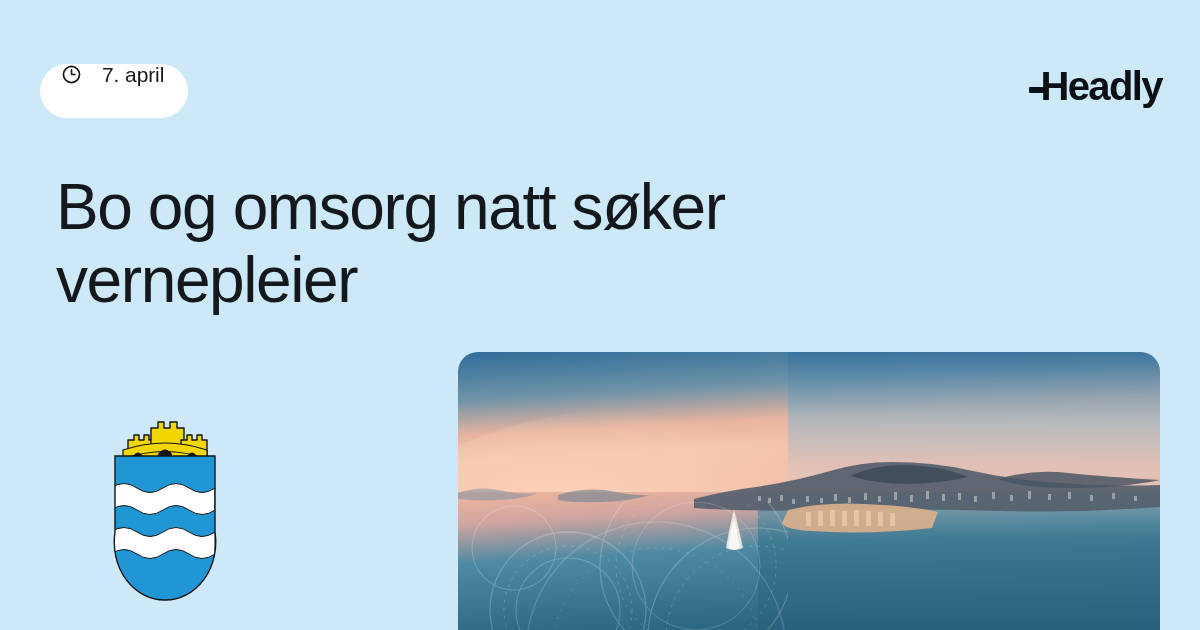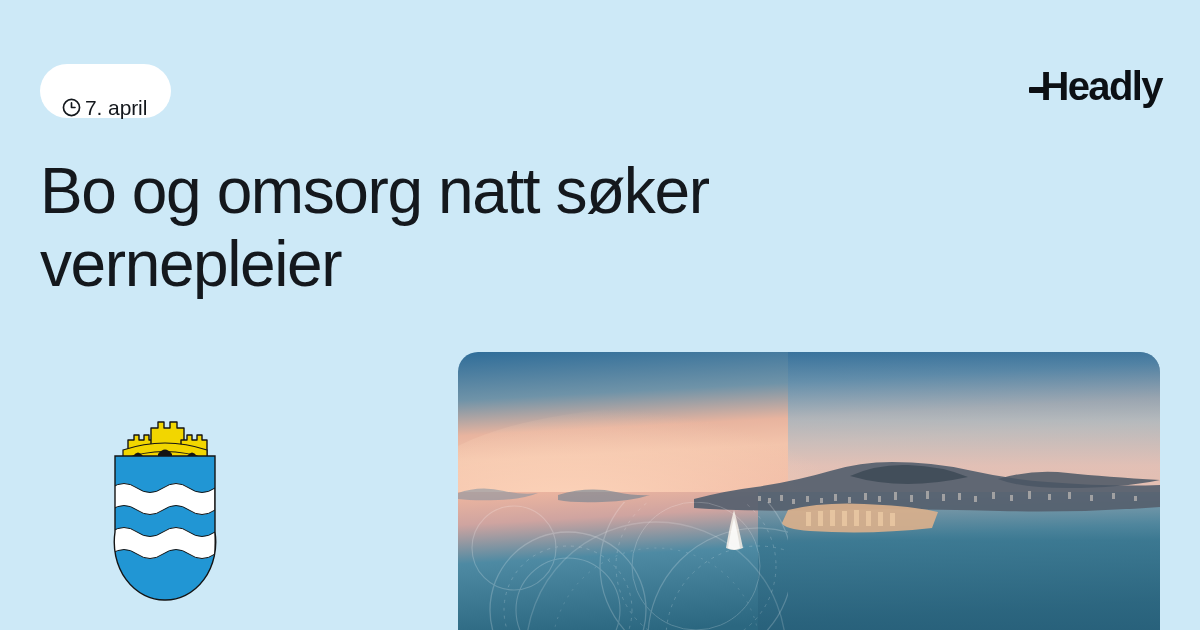--- a/index.html
+++ b/index.html
@@ -20,22 +20,22 @@
     background: #cde9f7;
   }
 
   
   .date-badge {
     position: absolute;
     left: 40px;
     top: 64px;
     height: 54px;
     display: flex;
-    align-items: flex-end;
-    gap: 3px;
+    align-items: flex-start;
+    gap: 20px;
     background: #ffffff;
     border-radius: 27px;
     padding: 0 24px 0 21px;
     box-sizing: border-box;
   }
   .date-badge .clock {
     width: 21px;
     height: 21px;
     flex: 0 0 auto;
     display: block;
@@ -80,21 +80,21 @@
   .headline {
     position: absolute;
     left: 40px;
     top: 155px;
     width: 980px;
     font-size: 64px;
     line-height: 1.14;
     color: #14181d;
     letter-spacing: -1.4px;
     font-weight: normal;
-    margin: 0;
+    margin: 16px;
   }
 
   
   .coat-of-arms {
     position: absolute;
     left: 103px;
     top: 404px;
     width: 124px;
     height: 200px;
   }

